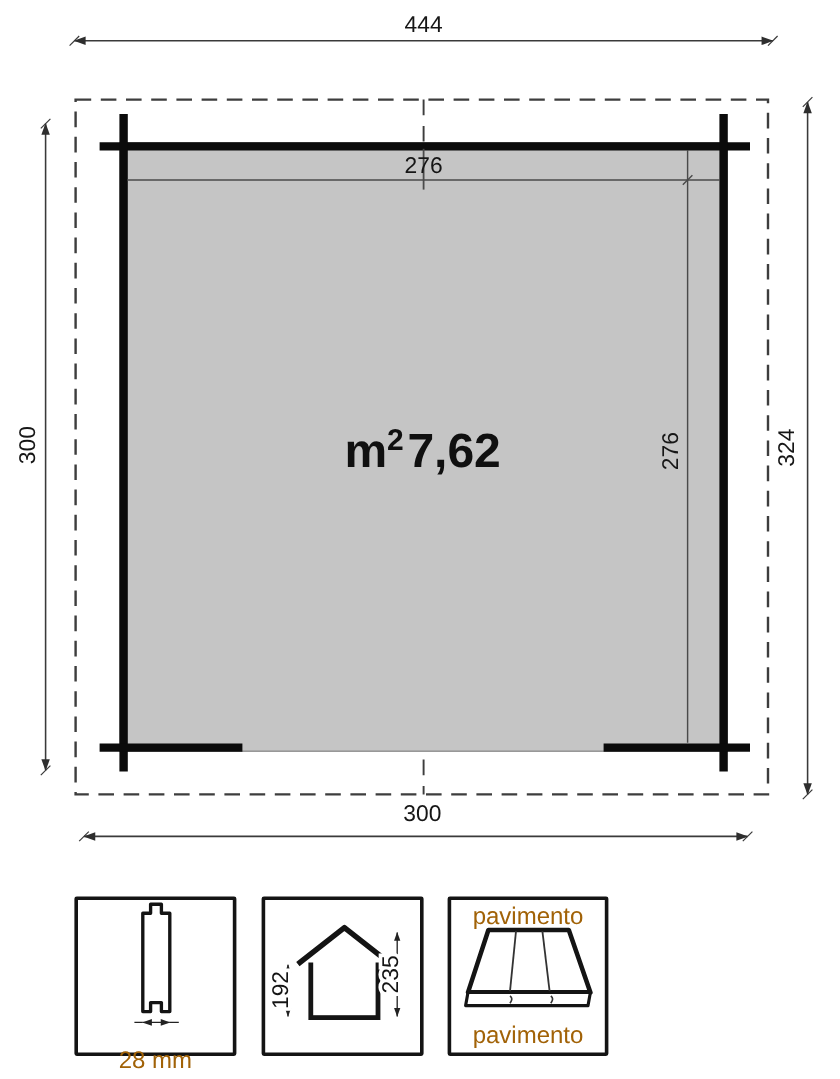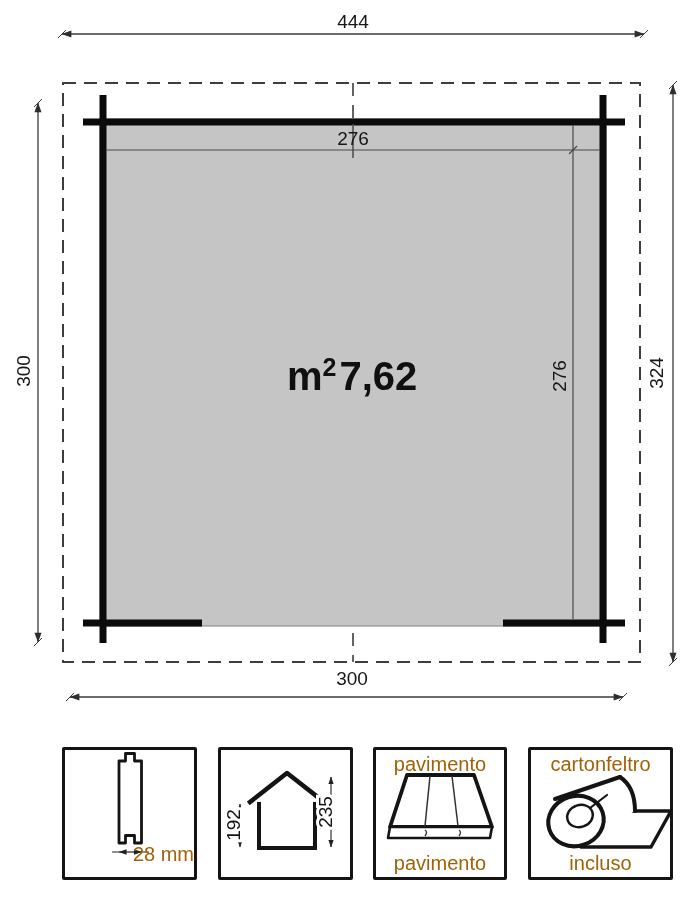--- a/index.html
+++ b/index.html
@@ -13,21 +13,21 @@
   .area{position:absolute;left:287px;top:354px;display:flex;align-items:flex-start;
         font-weight:bold;font-size:40px;color:#101010;line-height:44px;}
   .area sup{font-size:25px;line-height:1;margin-top:1px;}
   .area .val{margin-left:3px;}
   .legend-box{position:absolute;box-sizing:border-box;border:3px solid #141414;
               background:#fff;border-radius:2px;}
   .box-label{position:absolute;left:0;width:100%;text-align:center;font-size:20px;
              color:#a16207;white-space:nowrap;}
   .lbl-top{top:3px;}
   .lbl-bottom{top:102px;}
-  .lbl-28{top:93px;text-align:right;}
+  .lbl-28{top:123px;}
 </style>
 </head>
 <body>
 
 <div class="stage">
 
   <svg class="abs" style="left:0;top:0" width="700" height="740" viewBox="0 0 700 740">
     <defs>
       <marker id="arrM" viewBox="0 0 10 10" refX="9" refY="5" markerWidth="10" markerHeight="8" orient="auto-start-reverse">
         <path d="M0,1.6 L9.5,5 L0,8.4 Z" fill="#2e2e2e"></path>
@@ -125,31 +125,14 @@
       <path d="M31,25 L98,25 L116,77 L14,77 Z" fill="#fff" stroke="#141414" stroke-width="3.8" stroke-linejoin="round"></path>
       <path d="M14,77 L116,77 L114,88 L12,88 Z" fill="#fff" stroke="#141414" stroke-width="2.6" stroke-linejoin="round"></path>
       <line x1="54" y1="26" x2="49" y2="76" stroke="#333" stroke-width="1.5"></line>
       <line x1="76" y1="26" x2="82" y2="76" stroke="#333" stroke-width="1.5"></line>
       <path d="M49,80 q3,2 0,6" fill="none" stroke="#333" stroke-width="1.4"></path>
       <path d="M83,80 q3,2 0,6" fill="none" stroke="#333" stroke-width="1.4"></path>
     </svg>
     <div class="box-label lbl-bottom">pavimento</div>
   </div>
 
-  <div class="legend-box" style="left:528px;top:747px;width:145px;height:133px;">
-    <div class="box-label lbl-top">cartonfeltro</div>
-    <svg width="139" height="127" viewBox="0 0 139 127">
-
-      <polygon points="50,97 120,97 140,61 70,61" fill="#fff" stroke="#141414" stroke-width="3.4" stroke-linejoin="round"></polygon>
-
-      <polygon points="30,46 88,27 104,40 104,60 72,88 40,78" fill="#fff" stroke="none"></polygon>
-
-      <path d="M24,49 L89,27" fill="none" stroke="#141414" stroke-width="4" stroke-linecap="round"></path>
-      <path d="M89,27 Q104,37 104,61" fill="none" stroke="#141414" stroke-width="4" stroke-linecap="round"></path>
-
-      <ellipse cx="45" cy="71" rx="28" ry="25" transform="rotate(-18 45 71)" fill="#fff" stroke="#141414" stroke-width="4"></ellipse>
-      <ellipse cx="49" cy="66" rx="13" ry="11" transform="rotate(-18 49 66)" fill="#fff" stroke="#141414" stroke-width="2.4"></ellipse>
-      <path d="M59,58 L76,45" fill="none" stroke="#141414" stroke-width="2.2" stroke-linecap="round"></path>
-    </svg>
-    <div class="box-label lbl-bottom">incluso</div>
-  </div>
 
 </div>
 
 </body></html>

